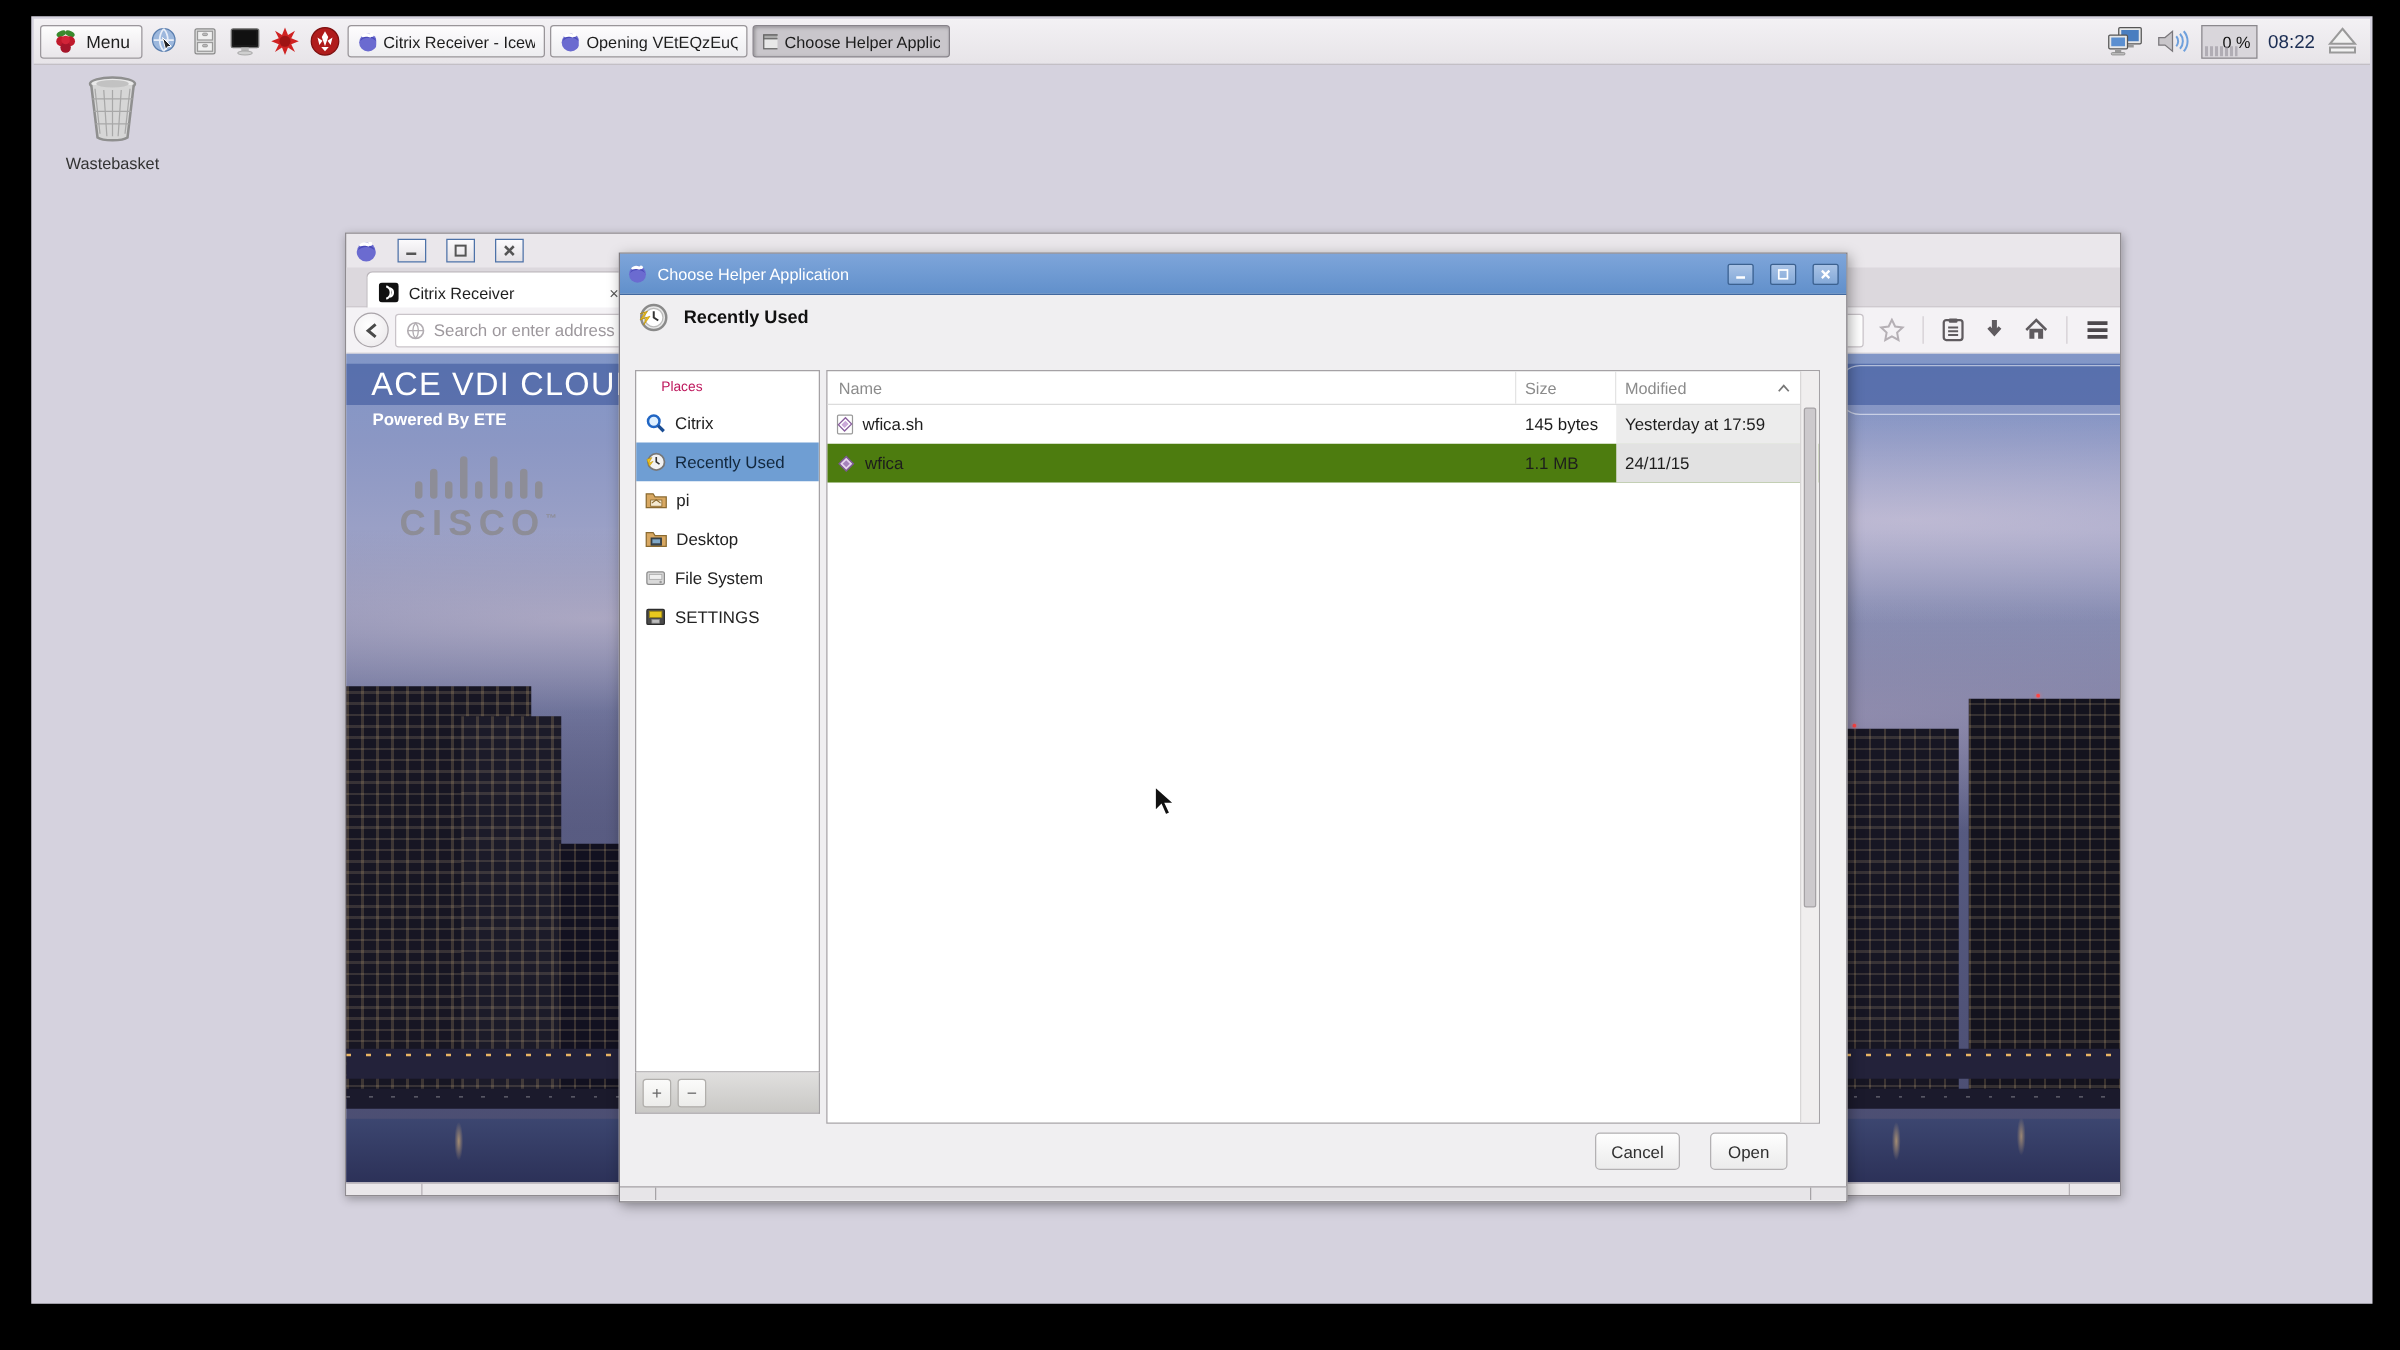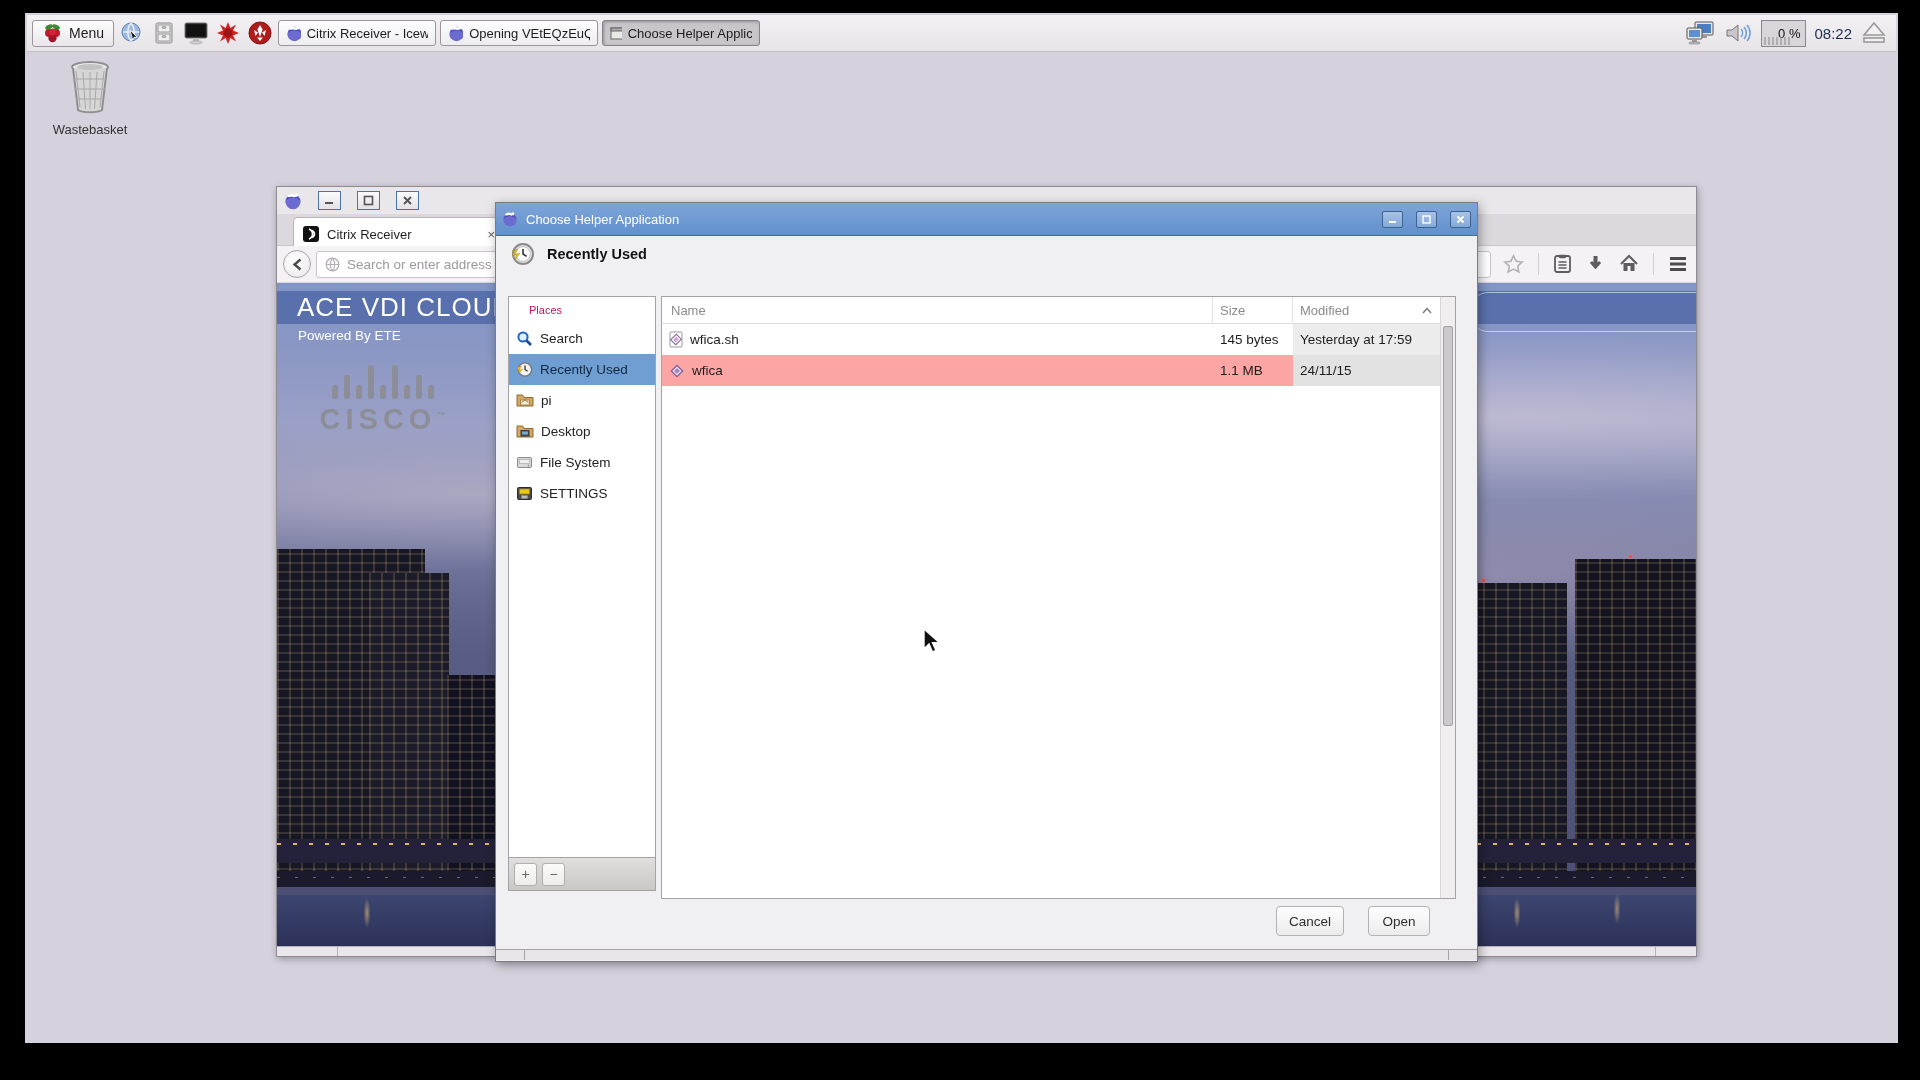--- a/index.html
+++ b/index.html
@@ -64,21 +64,21 @@
 .page{position:absolute;left:0;top:96px;width:1419px;height:663px;overflow:hidden;
   background:linear-gradient(180deg,#8196c7 0,#8b97c4 70px,#9aa0c6 140px,#8288ae 220px,
     #6b6f96 300px,#565a80 380px,#4a4c70 100%)}
 .clouds{position:absolute;inset:0;background:
   radial-gradient(60% 16% at 14% 32%,rgba(218,202,216,.45),transparent 70%),
   radial-gradient(70% 18% at 88% 20%,rgba(226,211,224,.5),transparent 70%),
   radial-gradient(80% 20% at 82% 44%,rgba(192,177,202,.42),transparent 70%),
   radial-gradient(90% 22% at 22% 58%,rgba(92,94,132,.5),transparent 70%)}
 .band{position:absolute;left:0;top:8px;width:100%;height:33px;background:rgba(45,74,148,.5)}
 .h1{position:absolute;left:20px;top:9px;font-size:26px;color:#fff;letter-spacing:1px}
-.h2{position:absolute;left:21px;top:45px;font-size:13.5px;font-weight:normal;color:#fff}
+.h2{position:absolute;left:21px;top:45px;font-size:13.5px;font-weight:bold;color:#fff}
 .cisco{position:absolute;left:28px;top:78px;width:155px;text-align:center;color:#8d8d97}
 .cisco .bars{display:flex;align-items:flex-end;justify-content:center;gap:6px;height:38px}
 .cisco .bars i{width:6px;background:#8d8d97;border-radius:3px;display:block}
 .cisco .word{font-size:29px;font-weight:bold;letter-spacing:5px;margin-top:4px}
 .cisco .tm{font-size:9px;vertical-align:super;letter-spacing:0}
 .loginbox{position:absolute;left:1193px;top:9px;width:360px;height:40px;
   border:1px solid rgba(255,255,255,.55);border-radius:18px}
 .bldg{position:absolute;background-color:#171623;background-image:
   repeating-linear-gradient(90deg,rgba(255,214,140,.17) 0 2px,transparent 2px 12px),
   repeating-linear-gradient(0deg,rgba(255,224,170,.14) 0 2px,transparent 2px 9px)}
@@ -130,21 +130,21 @@
   display:flex;align-items:center}
 .ch-size{width:80px;padding-left:7px;border-right:1px solid #e4e4e4;height:100%;
   display:flex;align-items:center}
 .ch-mod{width:147px;padding:0 8px 0 7px;height:100%;display:flex;align-items:center;
   justify-content:space-between}
 .frow{display:flex;height:31px;align-items:center;font-size:13.5px;color:#1d1d1d}
 .c-name{width:551px;display:flex;align-items:center;gap:7px;padding-left:7px;height:100%}
 .c-size{width:80px;padding-left:7px;height:100%;display:flex;align-items:center}
 .c-mod{width:147px;padding-left:7px;height:100%;display:flex;align-items:center}
 .frow.r0 .c-mod{background:#ececec}
-.frow.r1{background:#fca5a5}
+.frow.r1{background:#4d7c0f}
 .frow.r1 .c-mod{background:#e2e2e2}
 .fl-sb{position:absolute;right:0;top:0;bottom:0;width:15px;background:#f0eeee;
   border-left:1px solid #d8d6d6}
 .fl-sb i{position:absolute;left:2px;right:2px;top:29px;height:400px;background:#ccc9cc;
   border:1px solid #a5a2a5;border-radius:2px}
 .d-btn{position:absolute;height:30px;border:1px solid #b3b1b3;border-radius:4px;
   background:linear-gradient(#fefefe,#ebebeb);font-size:13.5px;color:#2f2f2f;
   display:flex;align-items:center;justify-content:center}
 .d-cancel{left:780px;top:703px;width:68px}
 .d-open{left:872px;top:703px;width:62px}
@@ -462,21 +462,21 @@
 
     <div class="places">
       <div class="places-h">Places</div>
       <div class="place">
         <span>
           <svg width="17" height="17" viewBox="0 0 17 17">
                 <circle cx="7" cy="7" r="4.6" fill="#dff0ff" stroke="#2166c4" stroke-width="2"></circle>
                 <path d="M10.5 10.5l4.5 4.5" stroke="#1a4d94" stroke-width="2.6"></path>
               </svg>
         </span>
-        <span>Search</span>
+        <span>Citrix</span>
       </div>
       <div class="place sel">
         <span>
           <svg width="17" height="17" viewBox="0 0 17 17">
                 <circle cx="9" cy="8.5" r="6.6" fill="#f2f2f2" stroke="#777" stroke-width="1.4"></circle>
                 <path d="M9 4.5v4l2.6 1.8" stroke="#333" stroke-width="1.3" fill="none"></path>
                 <polygon points="1.5,6.5 5.5,5 3,9.5 6.5,8 3.5,12" fill="#f2c21a" stroke="#b88d00" stroke-width=".4"></polygon>
               </svg>
         </span>
         <span>Recently Used</span>

